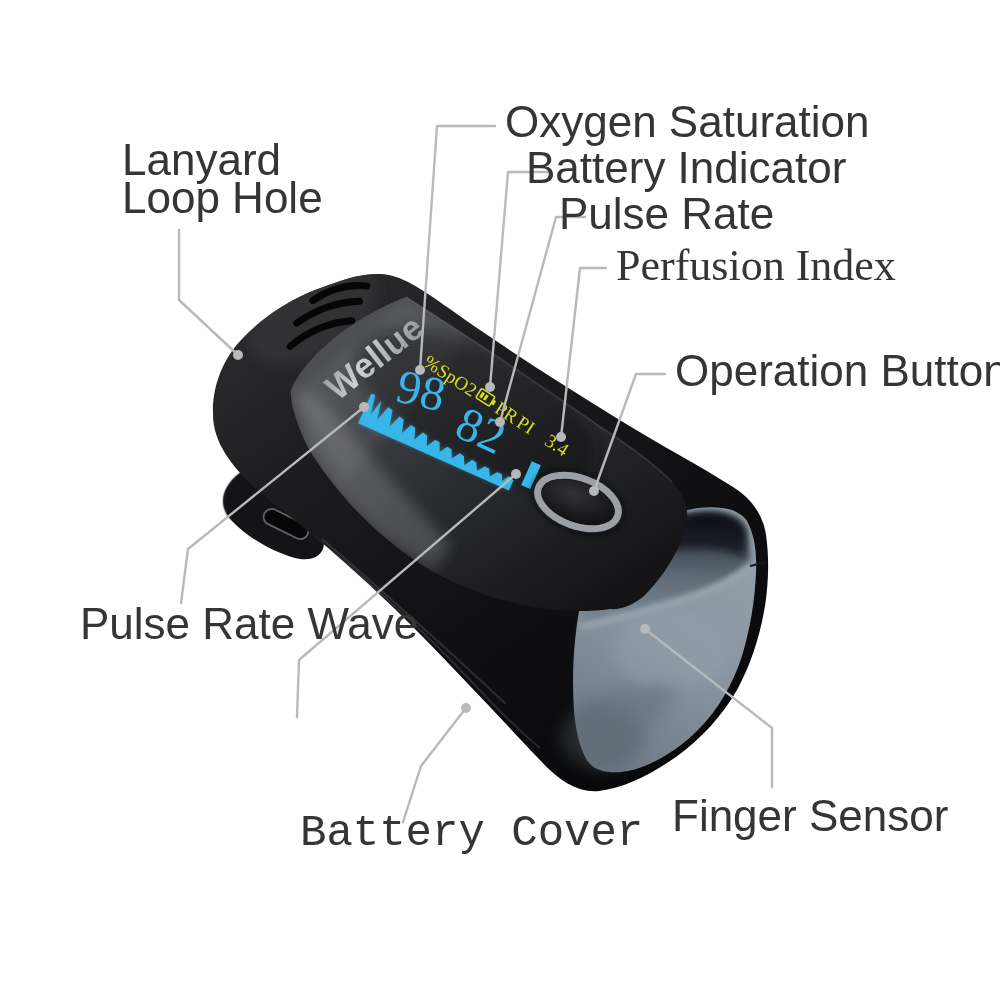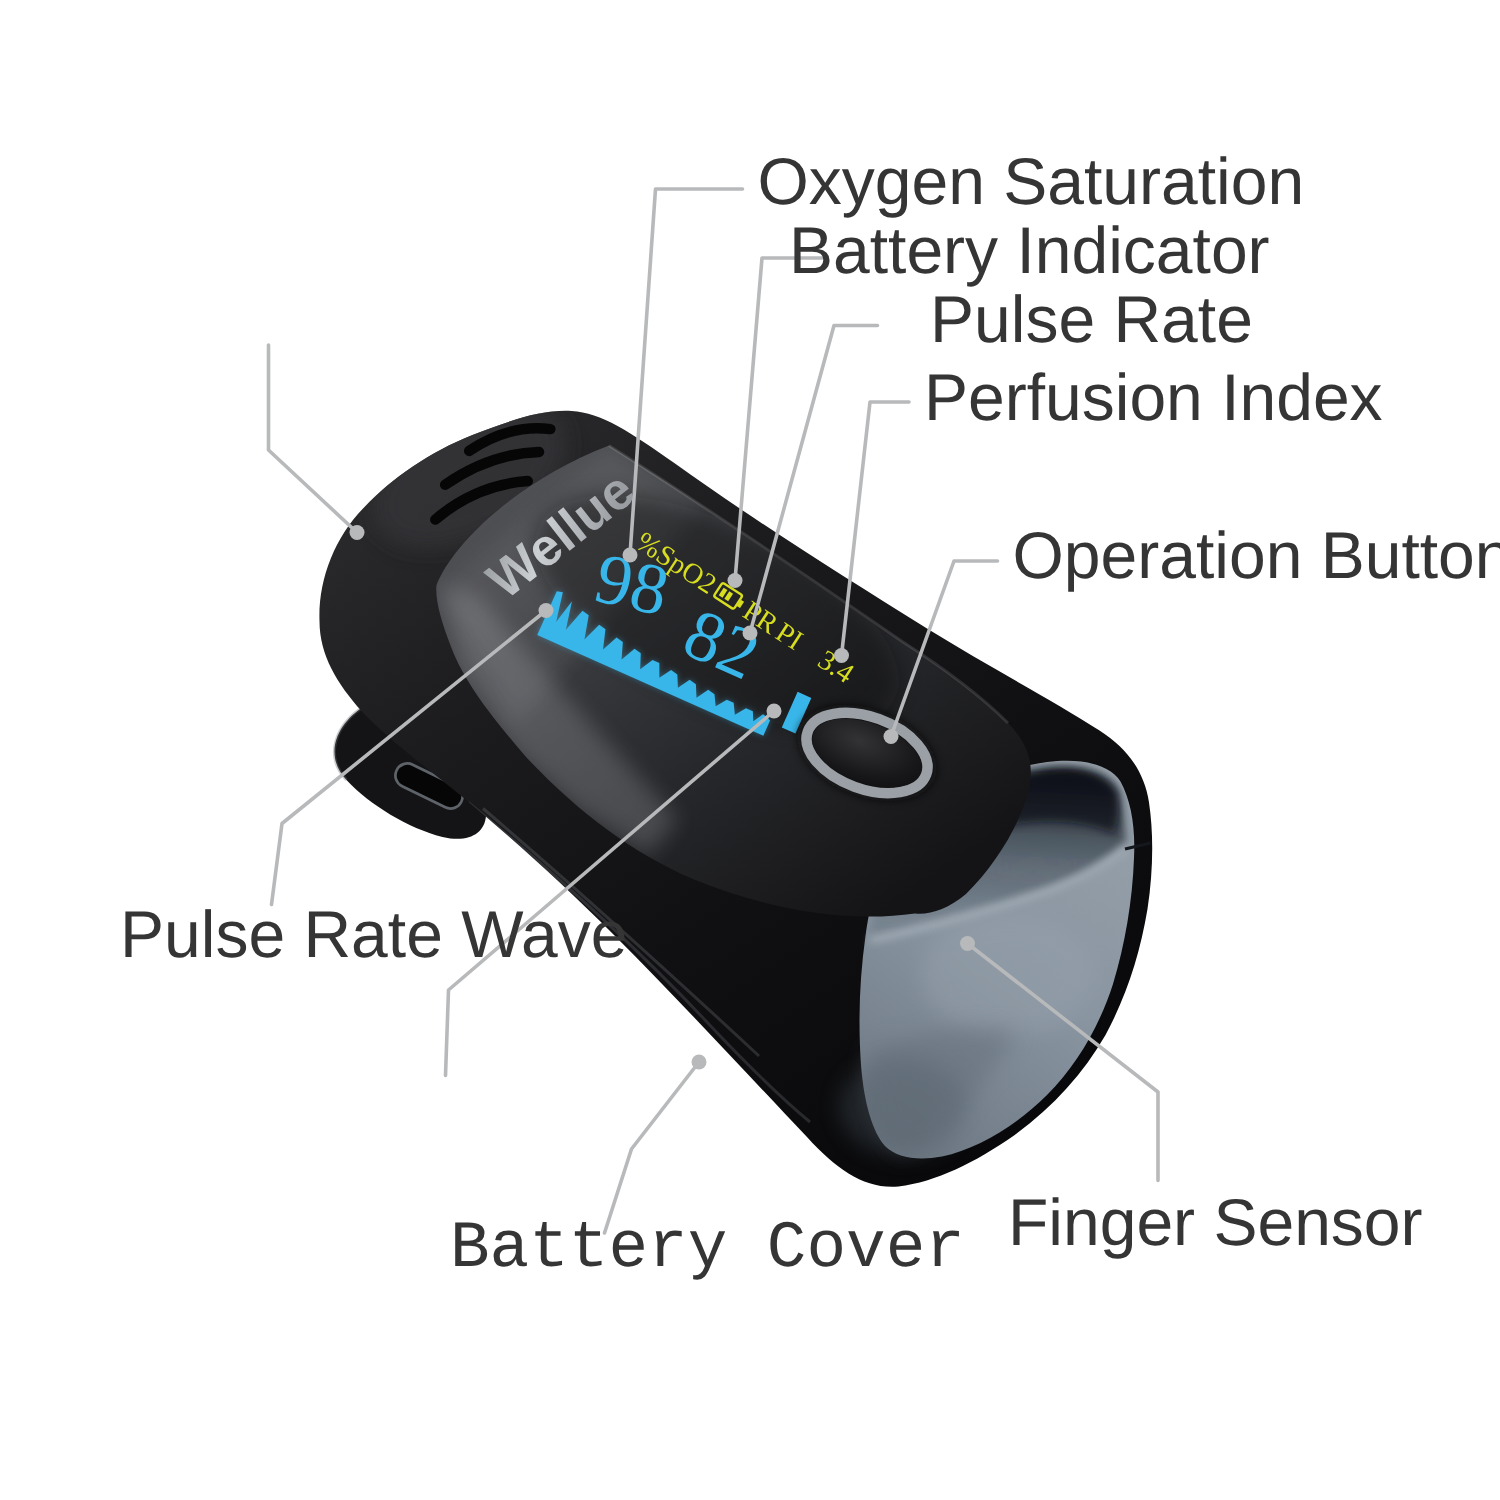--- a/index.html
+++ b/index.html
@@ -270,20 +270,24 @@
     <circle cx="238" cy="355" r="5"></circle>
     <circle cx="364" cy="407" r="5"></circle>
     <circle cx="516" cy="474" r="5"></circle>
     <circle cx="466" cy="708" r="5"></circle>
     <circle cx="645" cy="629" r="5"></circle>
   </g>
 </svg>
 
 <div class="label" style="left:505px;top:103px;">Oxygen Saturation</div>
 <div class="label" style="left:526px;top:149px;">Battery Indicator</div>
-<div class="label" style="left:620px;top:195px;">Pulse Rate</div>
-<div class="label" style="left:616px;top:247px;">Perfusion Index</div>
+<div class="label" style="left:559px;top:195px;">Pulse Rate</div>
+<div class="label" style="left:616px;top:247px;font-family:Liberation Serif, serif;">Perfusion Index</div>
 <div class="label" style="left:675px;top:352px;">Operation Button</div>
+<div class="label" style="left:122px;top:141px;">
+  <div>Lanyard</div>
+  <div>Loop Hole</div>
+</div>
 <div class="label" style="left:48px;top:605px;margin-left:32px;">Pulse Rate Wave</div>
 <div class="label" style="left:300px;top:814px;font-family:Liberation Mono, monospace;">Battery Cover</div>
 <div class="label" style="left:672px;top:797px;">Finger Sensor</div>
 
 </div>
 
 </body></html>

